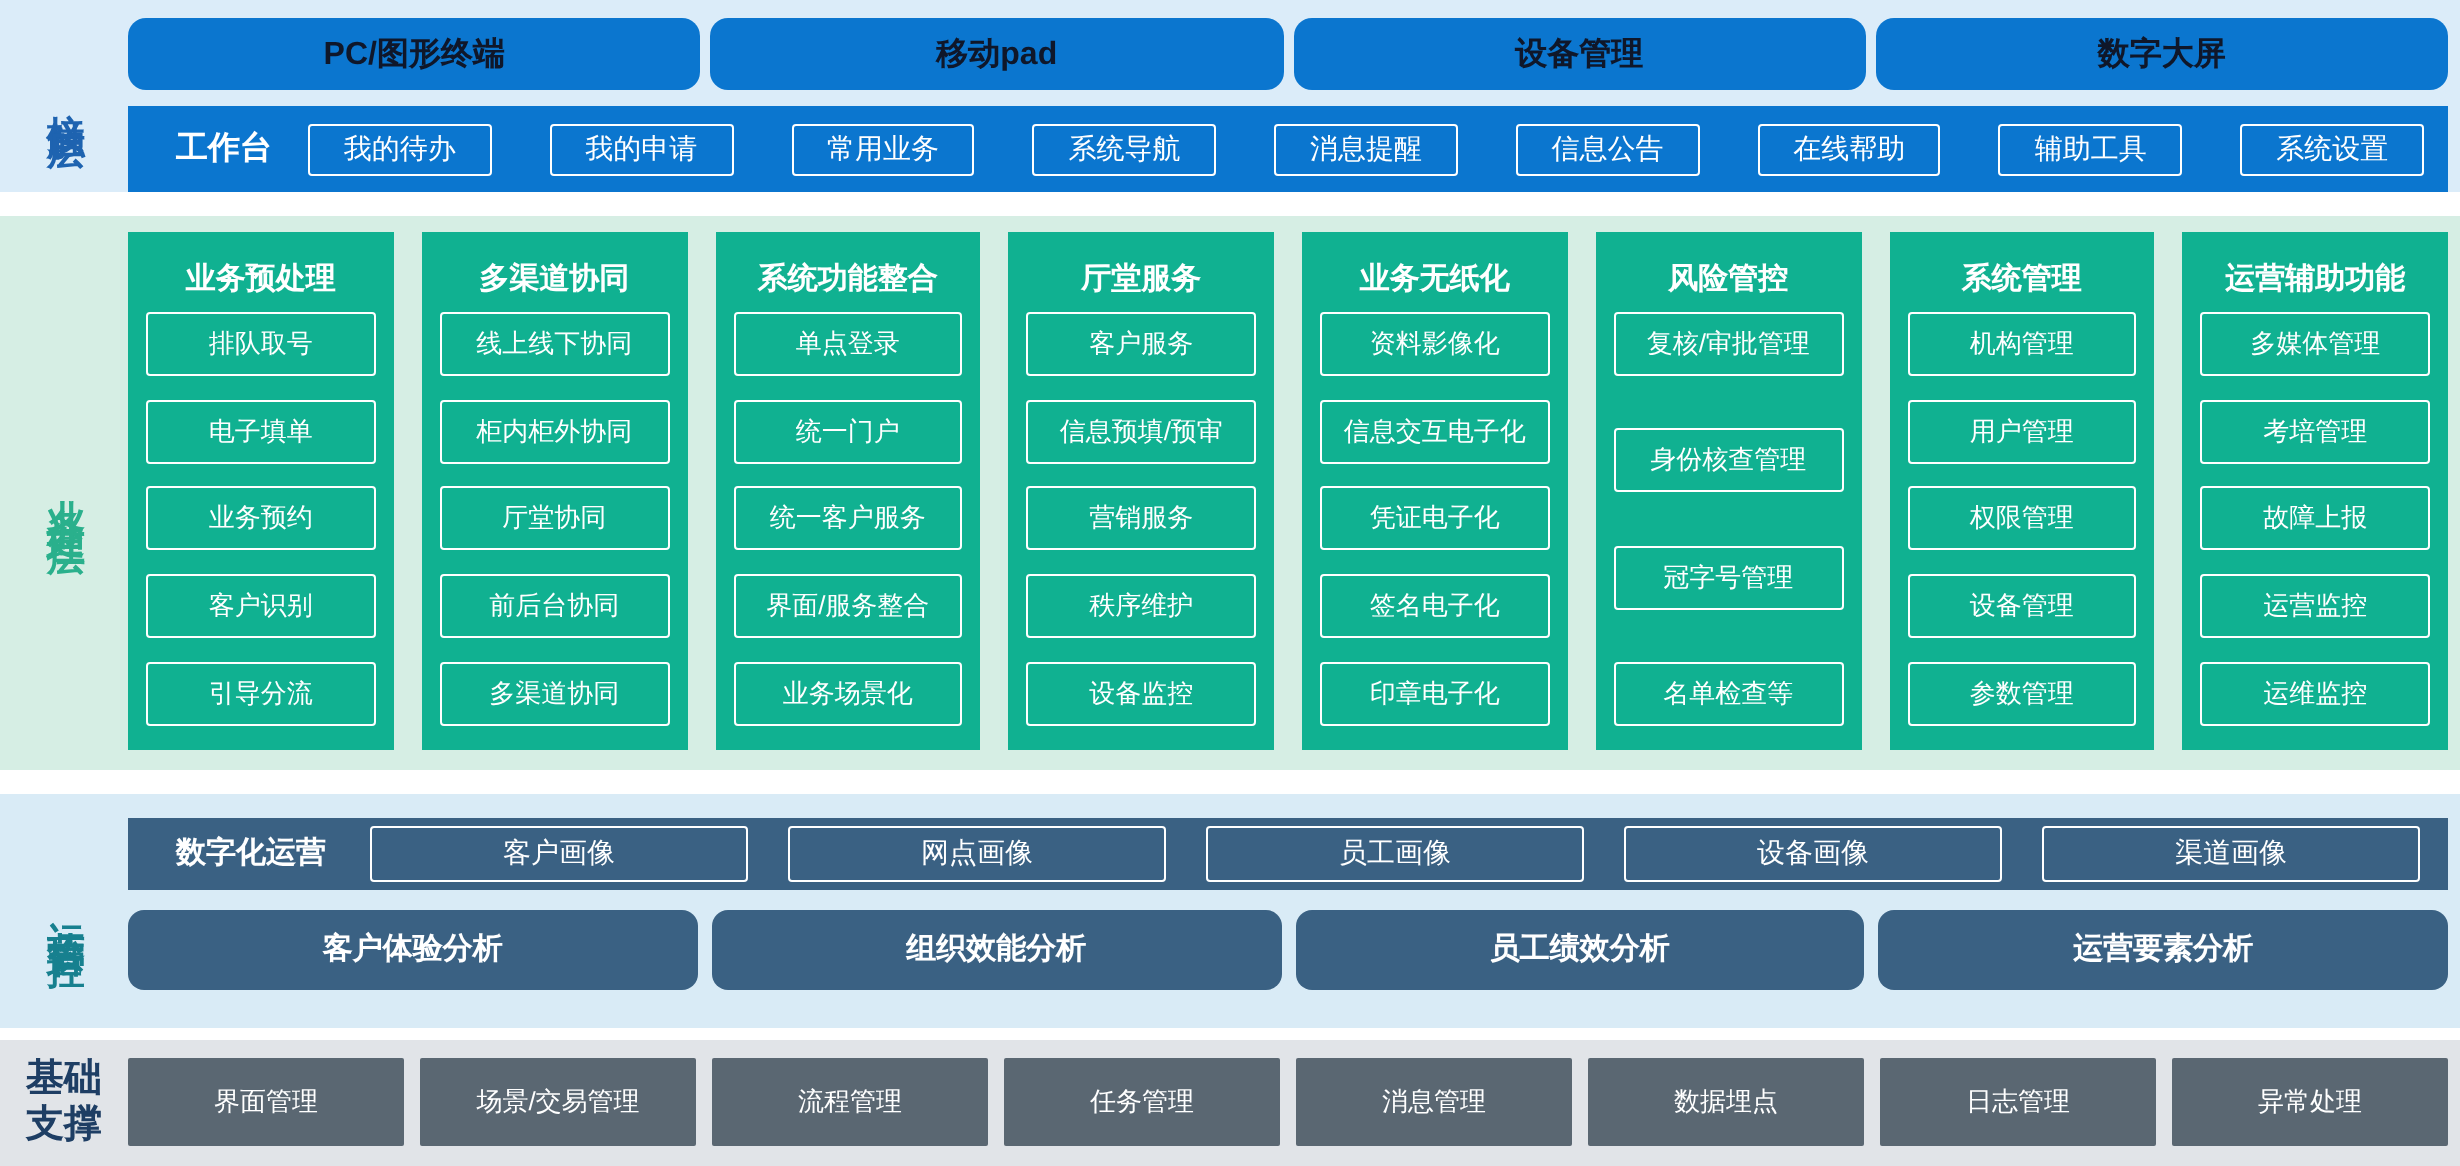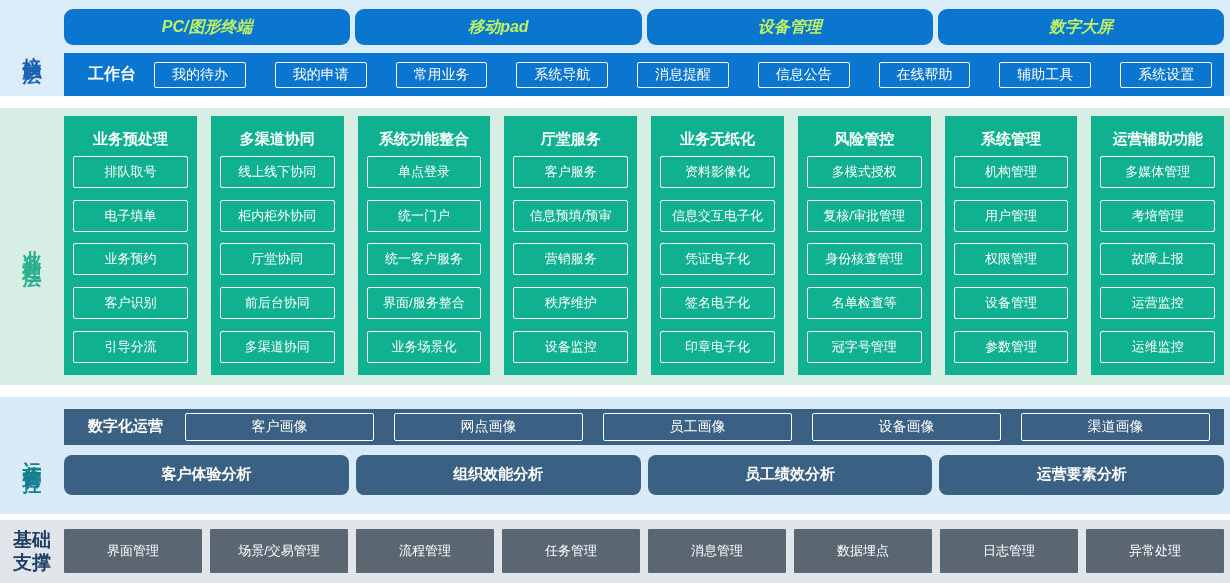--- a/index.html
+++ b/index.html
@@ -23,22 +23,22 @@
     font-weight:bold; font-size:19px; letter-spacing:5px;
   }
 
   
   .sec-contact { height:96px; background:#dbecf9; }
   .sec-contact .v-label { color:#1e63b0; }
   .contact-content { flex:1; padding:9px 6px 0 0; display:flex; flex-direction:column; }
   .channel-row { display:flex; gap:5px; height:38px; }
   .channel-btn {
     flex:1; background:#0b76cf; border-radius:9px;
-    color:#bef264; font-weight:bold; font-size:16px;
-    display:flex; align-items:center; justify-content:center;font-style:italic;
+    color:#0f172a; font-weight:bold; font-size:16px;
+    display:flex; align-items:center; justify-content:center;
   }
   .workbench-bar {
     margin-top:8px; height:45px; background:#0b76cf;
     display:flex; align-items:center; gap:12px;
     padding:0 12px 0 24px;
   }
   .workbench-label { color:#fff; font-weight:bold; font-size:16px; margin-right:6px; white-space:nowrap; }
   .workbench-item {
     flex:1; height:26px; border:1px solid #ffffff; border-radius:2px;
     color:#fff; font-size:14px;
@@ -199,25 +199,24 @@
             <div class="module-item">信息交互电子化</div>
             <div class="module-item">凭证电子化</div>
             <div class="module-item">签名电子化</div>
             <div class="module-item">印章电子化</div>
           </div>
         </div>
         <div class="module-col">
           <div class="module-title">风险管控</div>
           <div class="module-items">
 
-          <div class="module-item">多模式授权</div>
             <div class="module-item">复核/审批管理</div>
             <div class="module-item">身份核查管理</div>
+            <div class="module-item">冠字号管理</div>
             <div class="module-item">名单检查等</div>
-            <div class="module-item">冠字号管理</div>
           </div>
         </div>
         <div class="module-col">
           <div class="module-title">系统管理</div>
           <div class="module-items">
 
           <div class="module-item">机构管理</div>
             <div class="module-item">用户管理</div>
             <div class="module-item">权限管理</div>
             <div class="module-item">设备管理</div>

